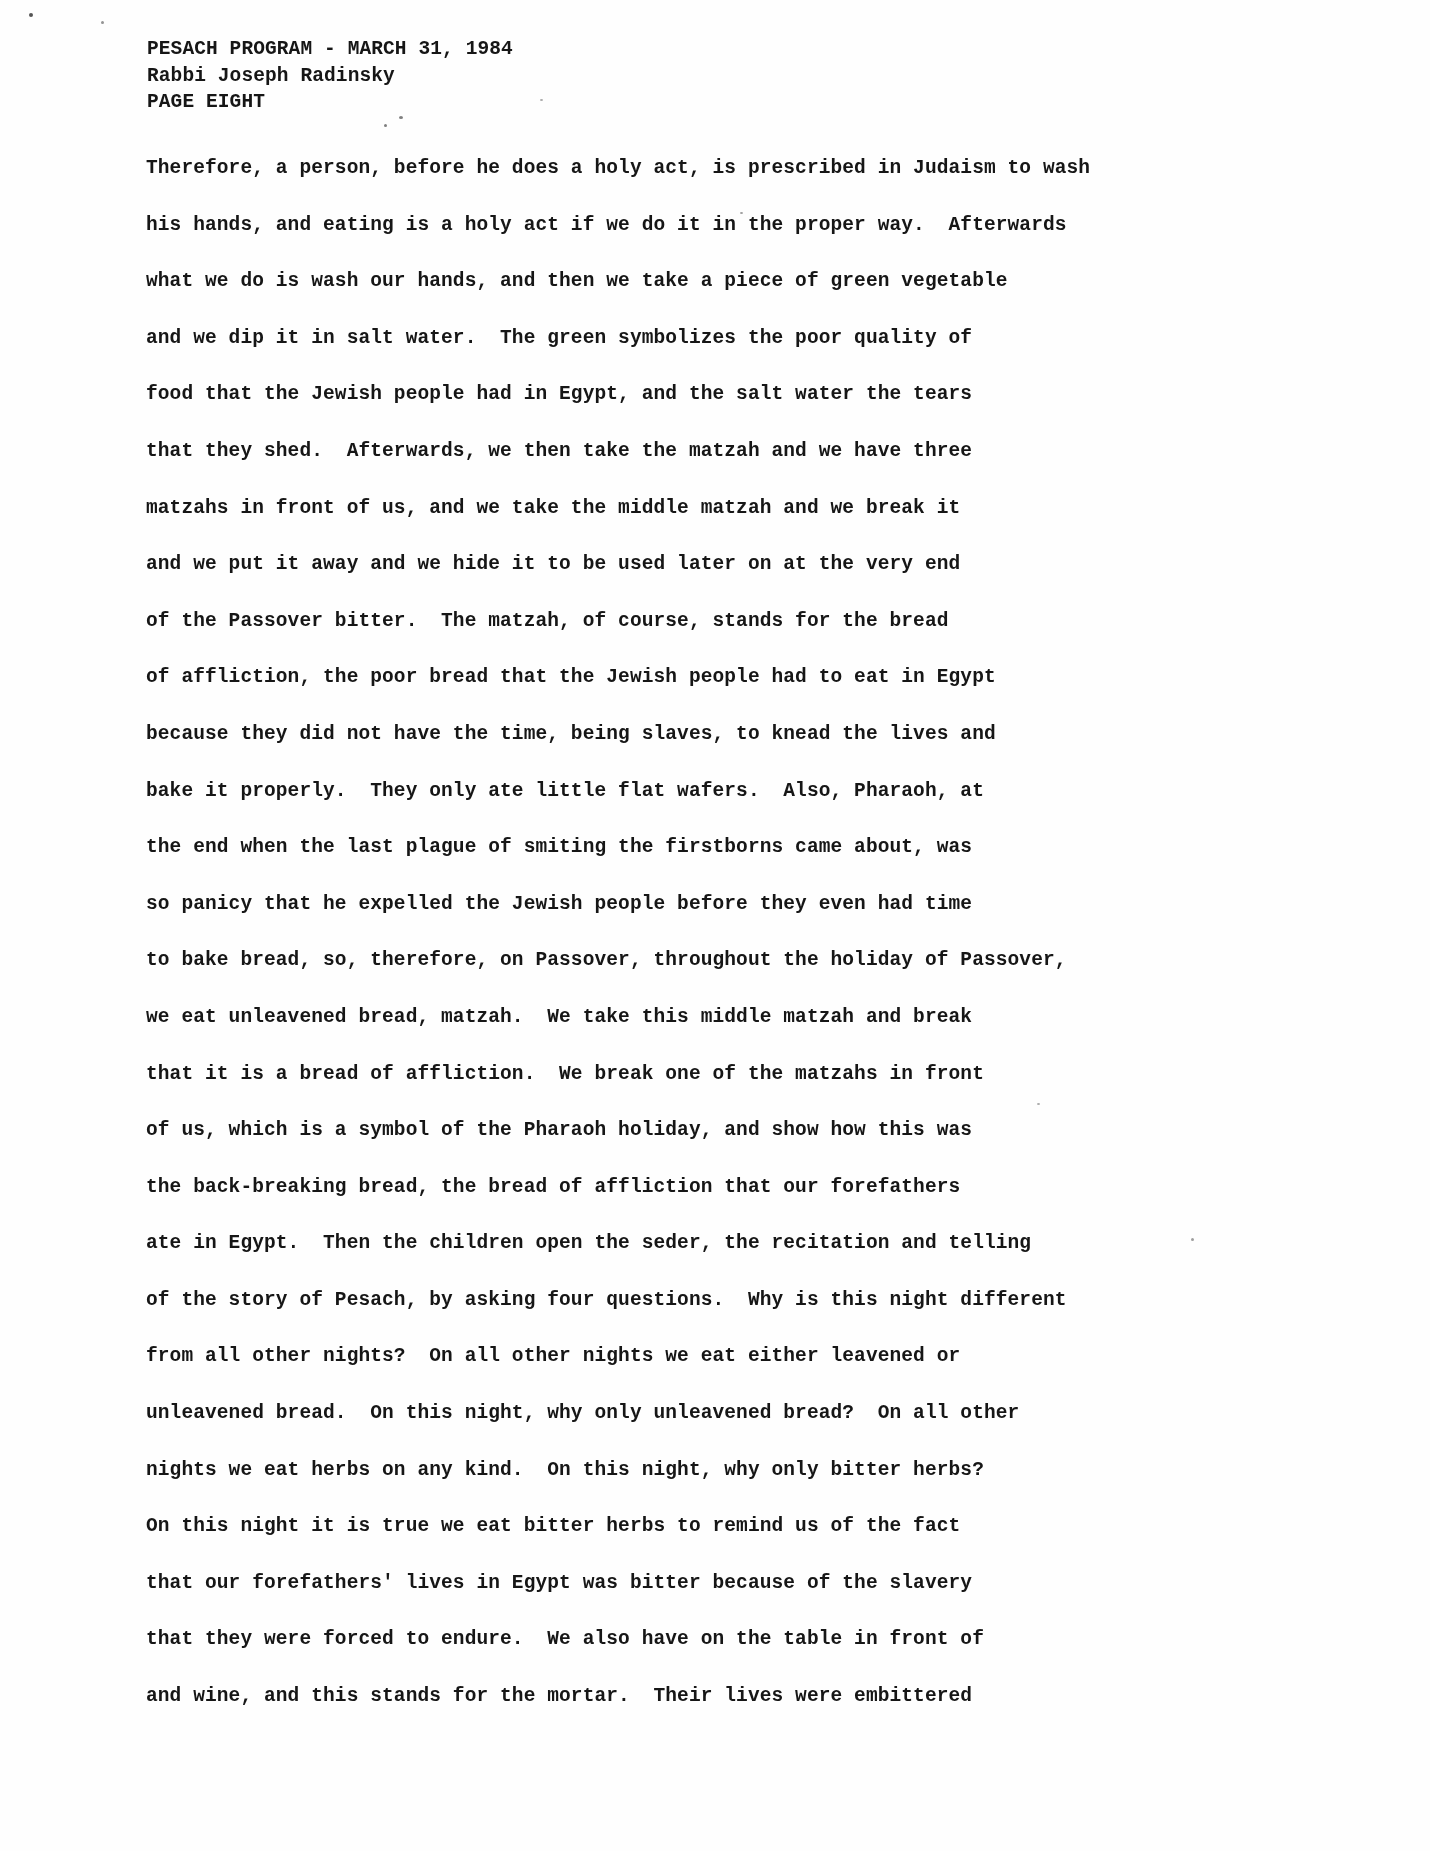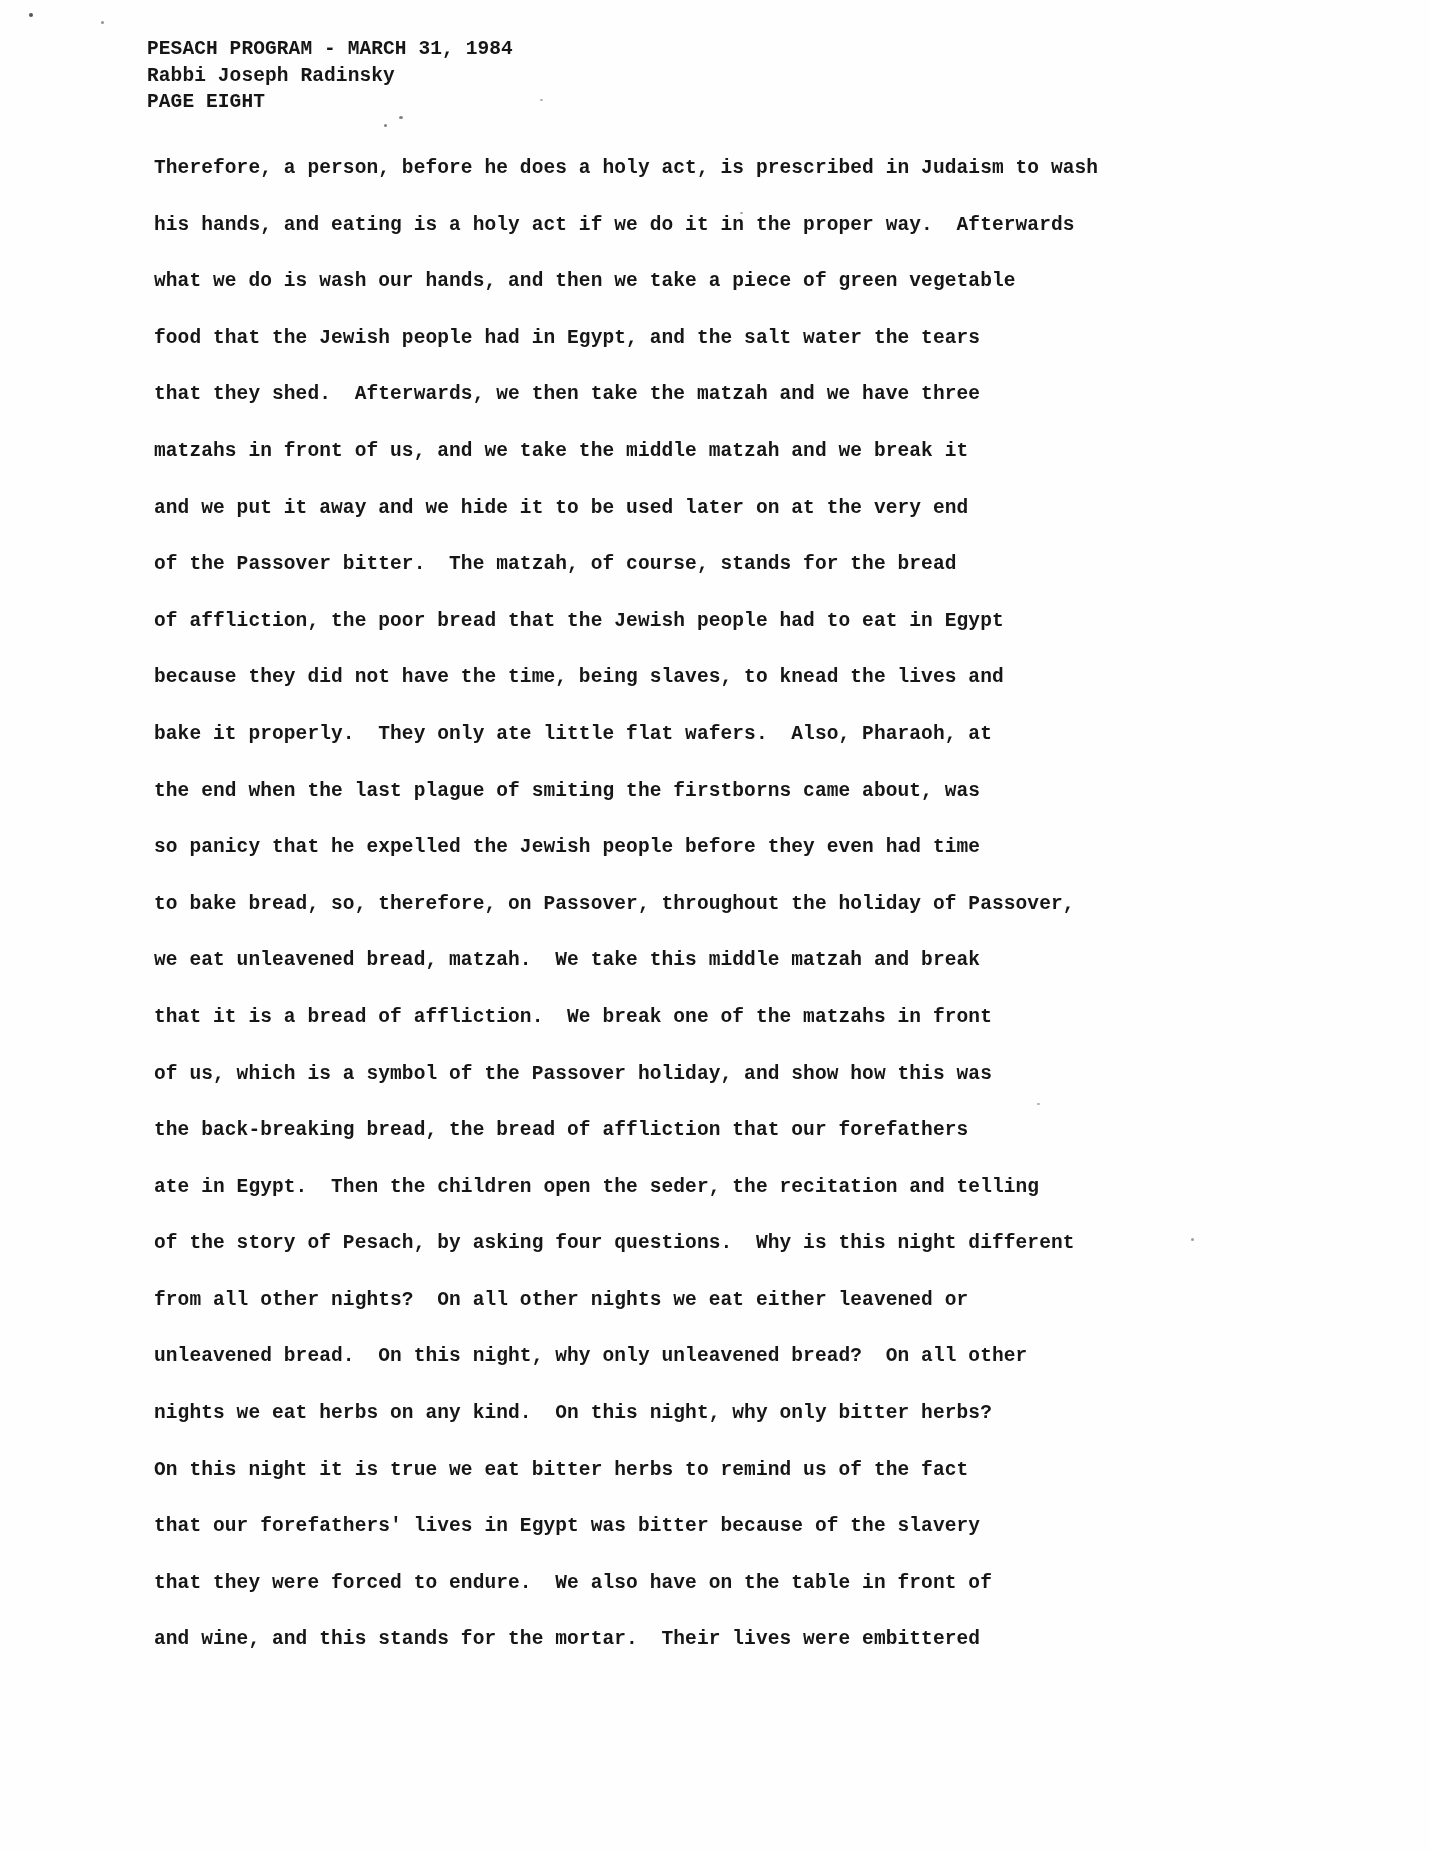--- a/index.html
+++ b/index.html
@@ -27,21 +27,20 @@
     letter-spacing: 0.1px;
   }
   .header > div { white-space: pre; }
   .body-text {
     position: absolute;
     left: 146px;
     top: 140px;
     font-size: 19.5px;
     line-height: 56.6px;
     letter-spacing: 0.1px;
-    margin-left: 8px;
   }
   .body-text .line { white-space: pre; }
   .speck {
     position: absolute;
     background: #2a2a2a;
     border-radius: 50%;
     opacity: 0.8;
   }
   .speck.s1 { left: 29px;  top: 13px;  width: 4px; height: 4px; }
   .speck.s2 { left: 101px; top: 21px;  width: 3px; height: 3px; opacity: 0.5; }
@@ -60,34 +59,35 @@
   <div class="header">
     <div>PESACH PROGRAM - MARCH 31, 1984</div>
     <div>Rabbi Joseph Radinsky</div>
     <div>PAGE EIGHT</div>
   </div>
 
   <div class="body-text">
       <div class="line">Therefore, a person, before he does a holy act, is prescribed in Judaism to wash</div>
       <div class="line">his hands, and eating is a holy act if we do it in the proper way.  Afterwards</div>
       <div class="line">what we do is wash our hands, and then we take a piece of green vegetable</div>
+      <div class="line">and we dip it in salt water.  The green symbolizes the poor quality of</div>
       <div class="line">food that the Jewish people had in Egypt, and the salt water the tears</div>
       <div class="line">that they shed.  Afterwards, we then take the matzah and we have three</div>
       <div class="line">matzahs in front of us, and we take the middle matzah and we break it</div>
       <div class="line">and we put it away and we hide it to be used later on at the very end</div>
       <div class="line">of the Passover bitter.  The matzah, of course, stands for the bread</div>
       <div class="line">of affliction, the poor bread that the Jewish people had to eat in Egypt</div>
       <div class="line">because they did not have the time, being slaves, to knead the lives and</div>
       <div class="line">bake it properly.  They only ate little flat wafers.  Also, Pharaoh, at</div>
       <div class="line">the end when the last plague of smiting the firstborns came about, was</div>
       <div class="line">so panicy that he expelled the Jewish people before they even had time</div>
       <div class="line">to bake bread, so, therefore, on Passover, throughout the holiday of Passover,</div>
       <div class="line">we eat unleavened bread, matzah.  We take this middle matzah and break</div>
       <div class="line">that it is a bread of affliction.  We break one of the matzahs in front</div>
-      <div class="line">of us, which is a symbol of the Passover holiday, and show how this was</div>
+      <div class="line">of us, which is a symbol of the Pharaoh holiday, and show how this was</div>
       <div class="line">the back-breaking bread, the bread of affliction that our forefathers</div>
       <div class="line">ate in Egypt.  Then the children open the seder, the recitation and telling</div>
       <div class="line">of the story of Pesach, by asking four questions.  Why is this night different</div>
       <div class="line">from all other nights?  On all other nights we eat either leavened or</div>
       <div class="line">unleavened bread.  On this night, why only unleavened bread?  On all other</div>
       <div class="line">nights we eat herbs on any kind.  On this night, why only bitter herbs?</div>
       <div class="line">On this night it is true we eat bitter herbs to remind us of the fact</div>
       <div class="line">that our forefathers' lives in Egypt was bitter because of the slavery</div>
       <div class="line">that they were forced to endure.  We also have on the table in front of</div>
       <div class="line">and wine, and this stands for the mortar.  Their lives were embittered</div>

